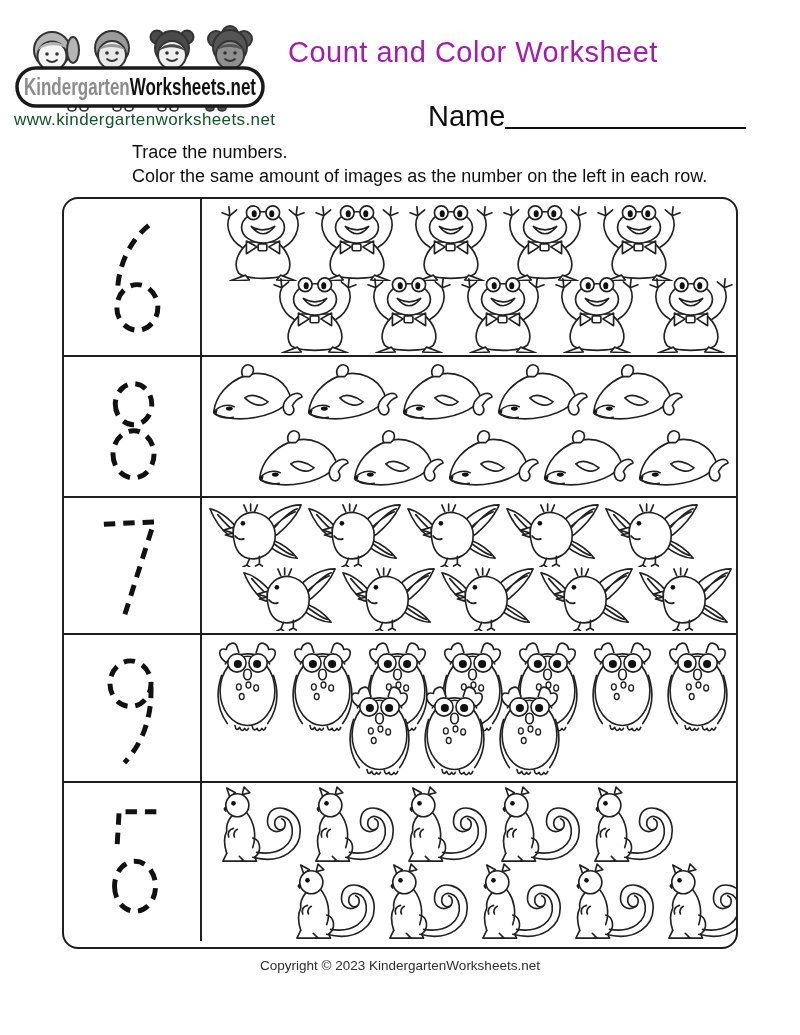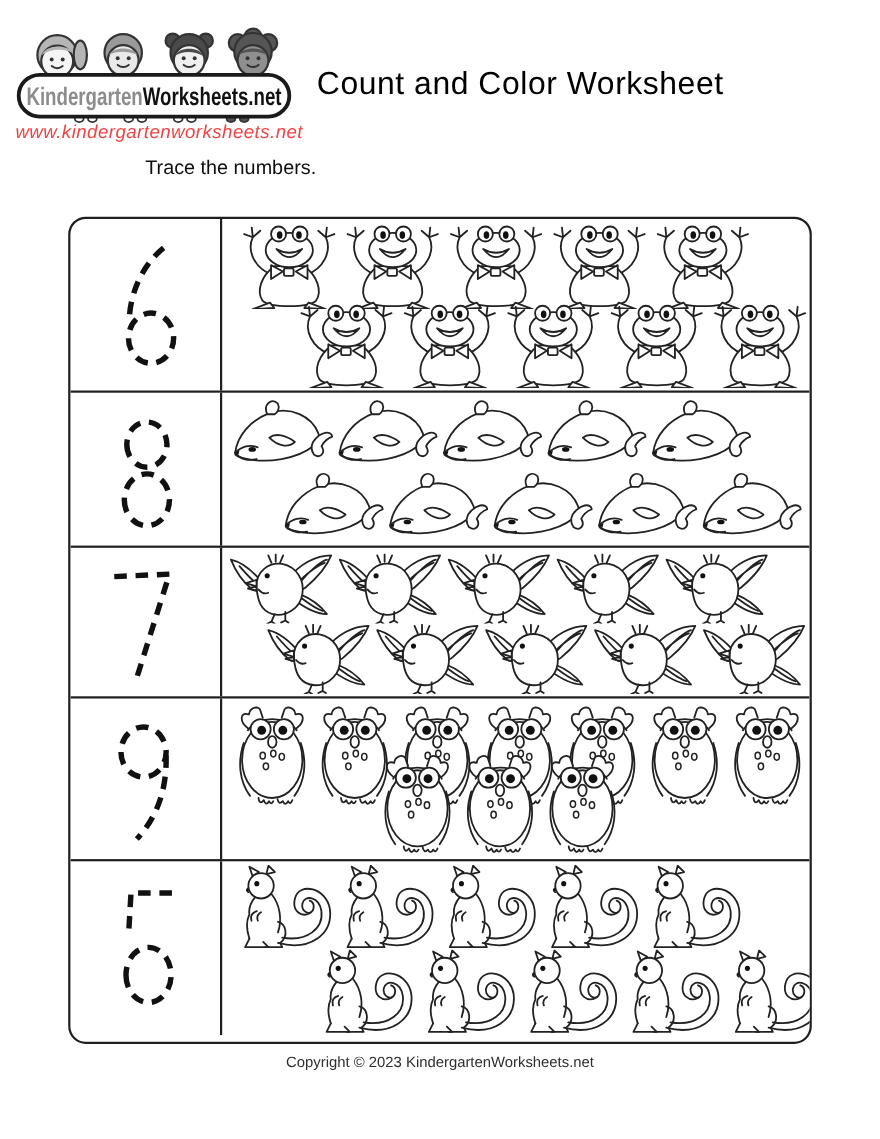--- a/index.html
+++ b/index.html
@@ -2,23 +2,23 @@
 <html><head>
 <meta charset="utf-8">
 <style>
   html,body{margin:0;padding:0;background:#fff;}
   .page{position:relative;width:800px;height:1035px;background:#fff;overflow:hidden;
         font-family:"Liberation Sans",sans-serif;color:#111;}
 
   
   .logo-svg{position:absolute;left:14px;top:6px;}
   .logo-url{position:absolute;left:14px;top:110px;width:252px;text-align:left;
-            font-size:17px;letter-spacing:.4px;color:#ef4444;font-style:italic;}
+            font-size:17px;letter-spacing:.4px;color:#14532d;}
   .title{position:absolute;left:288px;top:36px;font-size:29px;font-weight:500;
-         letter-spacing:.5px;color:#000000;white-space:nowrap;margin-top:24px;}
+         letter-spacing:.5px;color:#a21caf;white-space:nowrap;}
   .name-row{position:absolute;left:428px;top:100px;width:318px;display:flex;align-items:flex-end;}
   .name-label{font-size:29px;color:#0f0f0f;}
   .name-rule{flex:1;border-bottom:2.5px solid #111;margin-bottom:4px;height:1px;}
 
   
   .instructions{position:absolute;left:88px;top:140px;font-size:18px;line-height:24px;color:#0f0f0f;margin-left:44px;}
 
   
   .ws-table{position:absolute;left:62px;top:197px;width:676px;height:752px;
             border:2.5px solid #1f1f1f;border-radius:16px;box-sizing:border-box;
@@ -103,23 +103,28 @@
     </g>
 
     <rect x="3" y="62" width="246" height="38" rx="19" fill="#fff" stroke="#1a1a1a" stroke-width="3.5"></rect>
     <text x="126" y="89" text-anchor="middle" font-family="Liberation Sans, sans-serif" font-size="23" font-weight="bold" textLength="232" lengthAdjust="spacingAndGlyphs"><tspan fill="#8c8c8c">Kindergarten</tspan><tspan fill="#111">Worksheets.net</tspan></text>
   </svg>
 
   <div class="logo-url">www.kindergartenworksheets.net</div>
 
   <div class="title">Count and Color Worksheet</div>
 
+  <div class="name-row">
+    <span class="name-label">Name</span>
+    <span class="name-rule"></span>
+  </div>
 
   <div class="instructions">
     <div>Trace the numbers.</div>
+    <div>Color the same amount of images as the number on the left in each row.</div>
   </div>
 
   <div class="ws-table">
     <div class="ws-row">
       <div class="num-cell">
         <svg class="digit-svg" viewBox="0 0 100 160">
             <path d="M72,12 C50,30 33,60 31,96"></path>
             <path d="M30,120 A27,30 0 1 0 84,120 A27,30 0 1 0 30,120"></path>
           </svg>
       </div>

